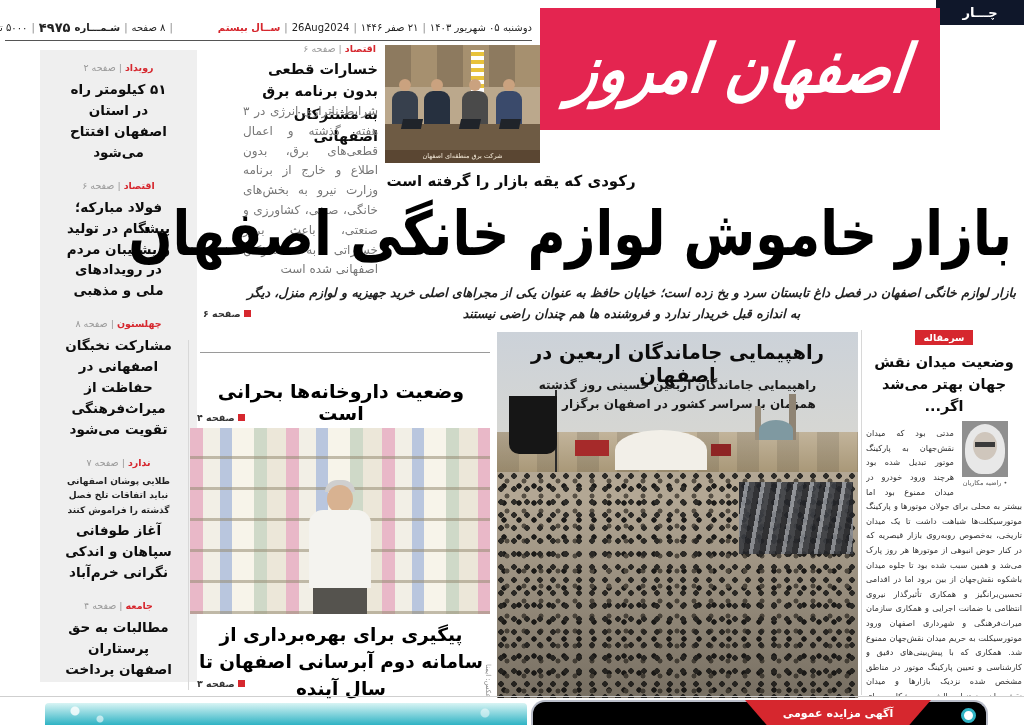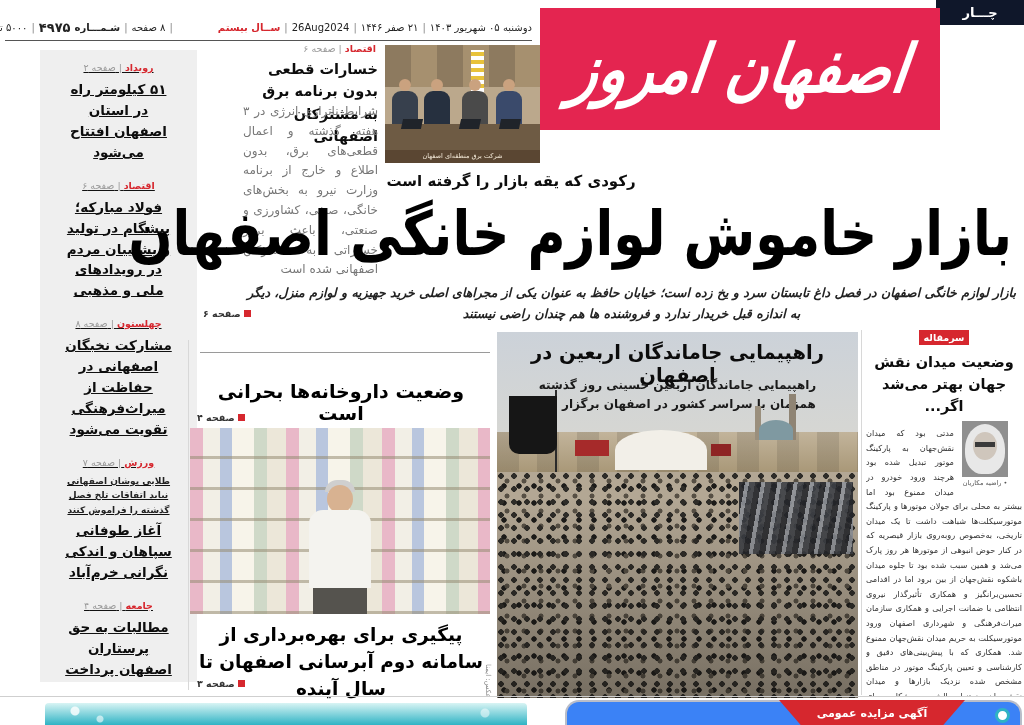--- a/index.html
+++ b/index.html
@@ -17,21 +17,21 @@
   .dateline{position:absolute;left:8px;top:18px;width:524px;height:18px;display:flex;
     align-items:center;gap:4px;font-size:10px;color:#222;white-space:nowrap;}
   .dateline .sep{color:#888;}
   .dateline .red{color:#d6272e;font-weight:bold;margin-left:41px;}
   .dateline .issue-no{font-size:13px;font-weight:bold;}
   .dateline .site{direction:ltr;font-weight:bold;color:#333;}
   .dateline-rule{position:absolute;left:5px;top:40px;width:527px;height:1px;background:#555;}
 
   
   .sidebar{position:absolute;right:827px;top:50px;width:157px;height:632px;background:#efefef;
-    padding:12px 24px;overflow:hidden;text-decoration:underline;}
+    padding:12px 24px;overflow:hidden;}
   .sb-item{margin-bottom:17px;text-align:center;}
   .sb-cat{font-size:9.5px;margin-bottom:6px;}
   .sb-cat .cat{color:#d6272e;font-weight:bold;}
   .sb-cat .pg{color:#999;}
   .sb-kicker{font-size:9px;font-weight:bold;color:#222;line-height:1.6;margin-bottom:3px;}
   .sb-title{font-size:13.5px;font-weight:bold;color:#0d0d0d;line-height:1.55;}
 
   
   .eco-label{position:absolute;right:648px;top:43px;width:132px;font-size:9.5px;text-align:right;}
   .eco-label .cat{color:#d6272e;font-weight:bold;}
@@ -117,41 +117,41 @@
       radial-gradient(circle at 10px 9px,#564f44 2.2px,transparent 2.8px),
       radial-gradient(circle at 7px 14px,#1c1b19 2.4px,transparent 3px);
     background-size:13px 13px,17px 15px,15px 17px;}
   .crowd-shade{position:absolute;left:0;right:0;bottom:0;height:55%;
     background:linear-gradient(180deg,transparent,rgba(20,18,15,.38));}
   .motos{position:absolute;left:242px;top:150px;width:114px;height:72px;
     background:repeating-linear-gradient(100deg,#24262b 0 6px,#8e9299 6px 10px,#3d4046 10px 16px);opacity:.9;}
 
   
   .ed{position:absolute;left:866px;top:330px;width:156px;height:367px;overflow:hidden;}
-  .ed-label{width:50px;margin:0 auto;background:#d6272e;color:#fff;font-size:9.5px;
+  .ed-label{width:58px;margin:0 auto;background:#d6272e;color:#fff;font-size:9.5px;
     font-weight:bold;text-align:center;padding:2px 0;}
   .ed-title{font-size:14.5px;font-weight:bold;text-align:center;line-height:1.5;
     color:#0d0d0d;margin-top:7px;}
   .ed-photo-wrap{float:right;width:50px;margin:4px 12px 4px 6px;}
   .ed-photo{position:relative;width:46px;height:56px;background:#8f8f8f;overflow:hidden;margin:0 auto;}
   .ed-scarf{position:absolute;inset:3px;background:#e8e8e8;border-radius:50% 50% 42% 42%;}
   .ed-face{position:absolute;left:11px;top:11px;width:24px;height:28px;border-radius:50%;background:#cfc6bc;}
   .ed-glasses{position:absolute;left:13px;top:21px;width:20px;height:5px;background:#3a3a3a;}
   .ed-byline{font-size:6.5px;color:#555;text-align:center;margin-top:2px;white-space:nowrap;}
   .ed-body{font-size:8.2px;color:#333;text-align:justify;line-height:1.78;margin-top:9px;}
 
   
   .bottom-rule{position:absolute;left:0;top:696px;width:1024px;height:1px;background:#cfcfcf;}
   .ad-teal{position:absolute;left:45px;top:703px;width:482px;height:22px;border-radius:4px 4px 0 0;
     background:
       radial-gradient(circle at 30px 8px,rgba(255,255,255,.8) 4px,transparent 5px),
       radial-gradient(circle at 55px 16px,rgba(255,255,255,.6) 3px,transparent 4px),
       radial-gradient(circle at 440px 10px,rgba(255,255,255,.5) 4px,transparent 5px),
       linear-gradient(180deg,#d8f4f4,#2fb3c4);}
-  .ad-right{position:absolute;left:565px;top:700px;width:457px;height:25px;background:#3b82f6;
+  .ad-right{position:absolute;left:531px;top:700px;width:457px;height:25px;background:#000000;
     border:2px solid #b9bdc9;border-bottom:none;border-radius:14px 14px 0 0;}
   .ad-right-header{position:absolute;left:212px;top:-2px;width:186px;height:30px;background:#d6272e;
     clip-path:polygon(0 0,100% 0,86% 100%,14% 100%);color:#fff;font-size:11px;font-weight:bold;
     text-align:center;padding-top:7px;}
   .ad-logo-circle{position:absolute;right:10px;top:6px;width:15px;height:15px;border-radius:50%;
     border:3px solid #2fb3c4;background:#fff;}
 </style>
 </head>
 <body>
 
@@ -200,21 +200,21 @@
     </div>
     <div class="sb-item">
       <div class="sb-cat">
         <span class="cat">چهلستون</span>
         <span class="pg">| <span>صفحه ۸</span></span>
       </div>
       <div class="sb-title">مشارکت نخبگان اصفهانی در حفاظت از میراث‌فرهنگی تقویت می‌شود</div>
     </div>
     <div class="sb-item">
       <div class="sb-cat">
-        <span class="cat">ورزش</span>
+        <span class="cat">ندارد</span>
         <span class="pg">| <span>صفحه ۷</span></span>
       </div>
       <div class="sb-kicker">طلایی پوشان اصفهانی نباید اتفاقات تلخ فصل گذشته را فراموش کنند</div>
       <div class="sb-title">آغاز طوفانی سپاهان و اندکی نگرانی خرم‌آباد</div>
     </div>
     <div class="sb-item">
       <div class="sb-cat">
         <span class="cat">جامعه</span>
         <span class="pg">| <span>صفحه ۴</span></span>
       </div>

